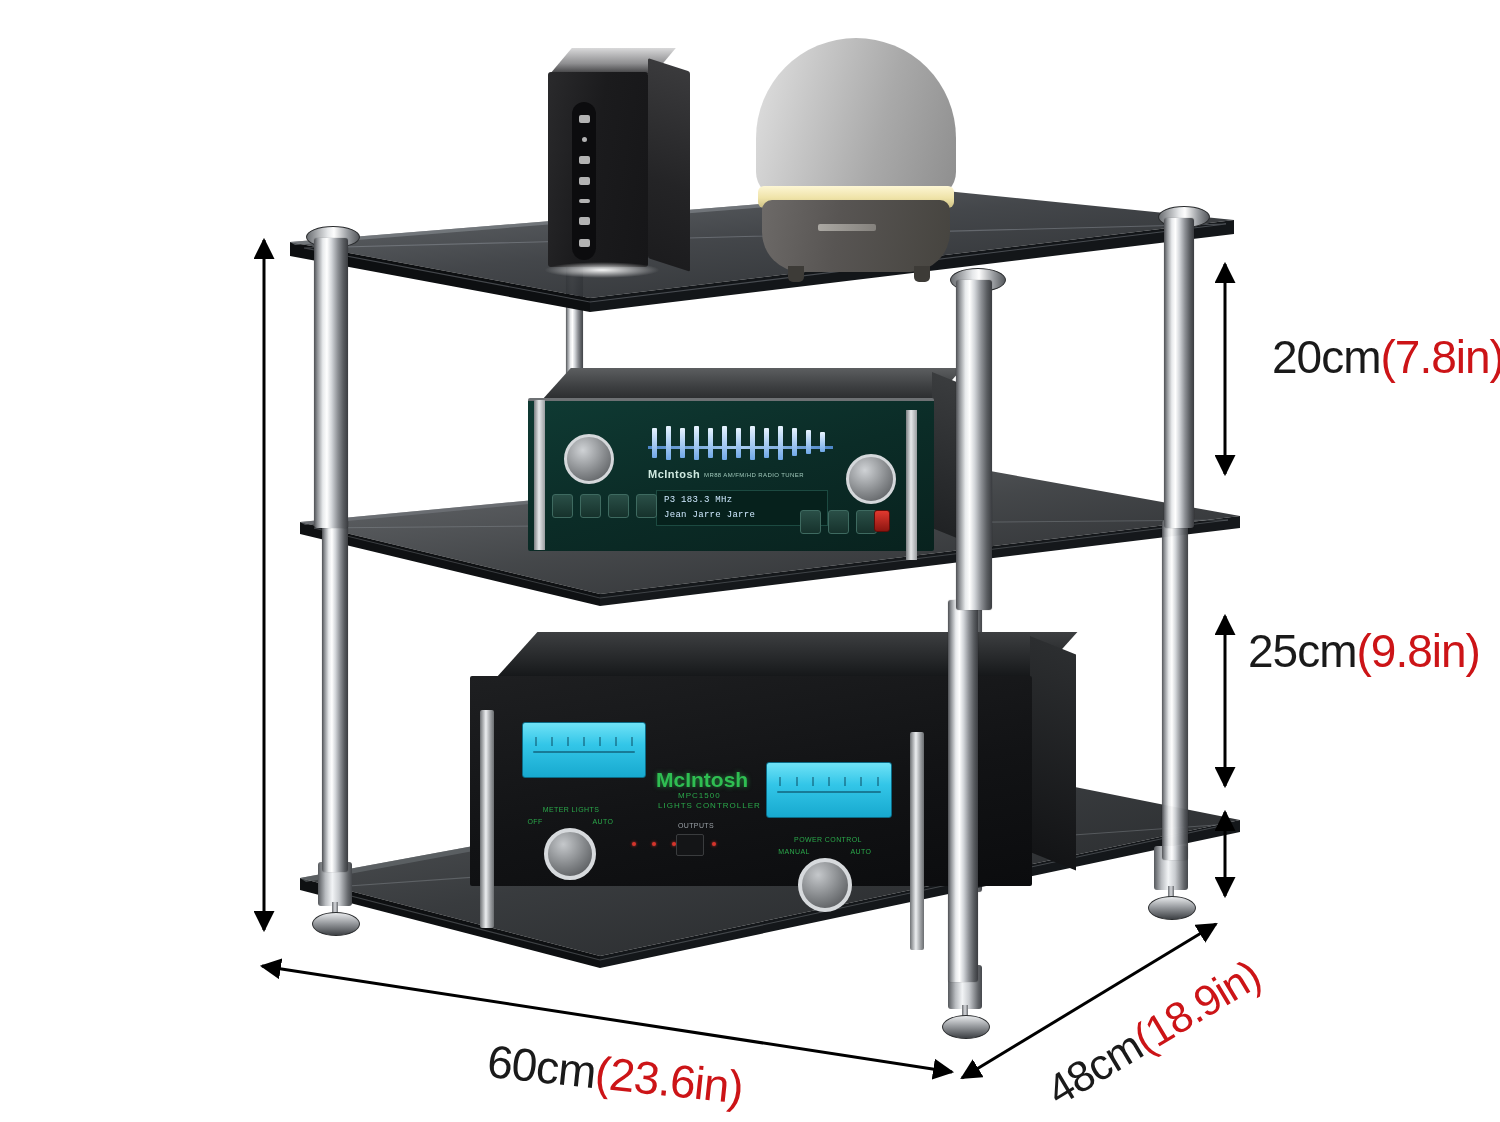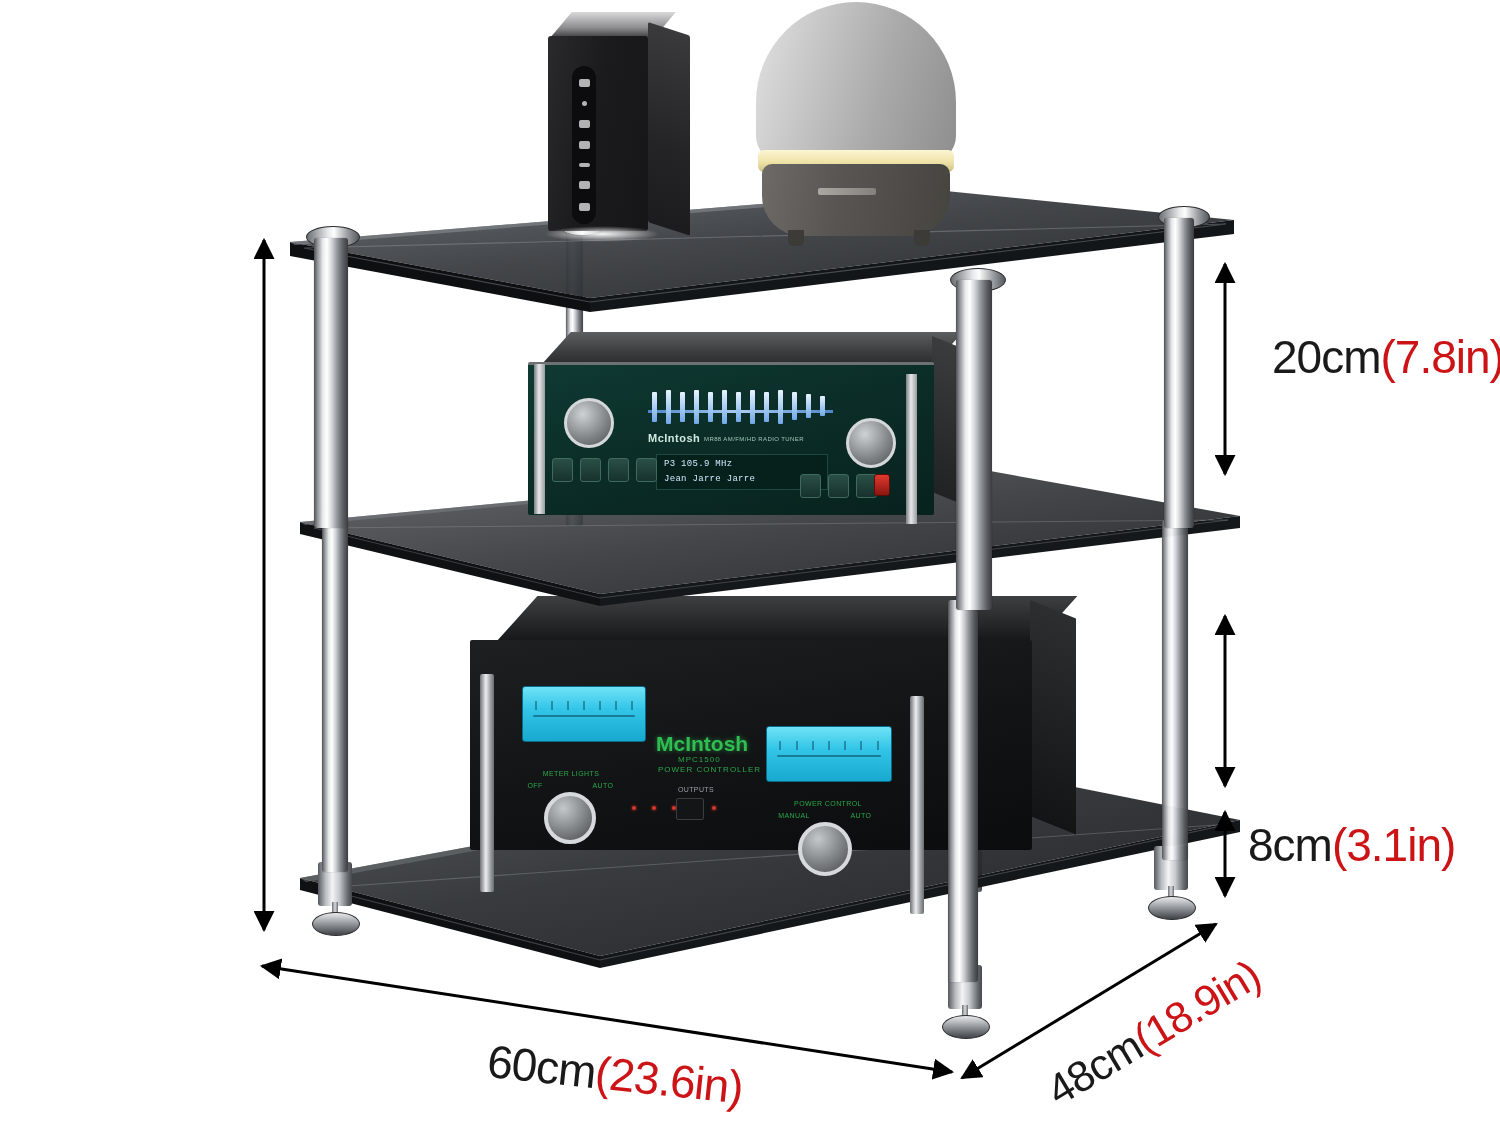--- a/index.html
+++ b/index.html
@@ -38,21 +38,21 @@
   .foot{position:absolute;}
   .foot .body{position:absolute;left:8px;top:0;width:34px;height:44px;border-radius:3px;
      background:linear-gradient(90deg,#55585c,#b9bcc0 22%,#f2f4f6 42%,#c9ccd0 62%,#65686c 88%,#44474b);}
   .foot .stem{position:absolute;left:22px;top:40px;width:6px;height:16px;
      background:linear-gradient(90deg,#6a6d71,#d8dade 50%,#6a6d71);}
   .foot .base{position:absolute;left:2px;top:50px;width:46px;height:22px;border-radius:50%;
      background:linear-gradient(180deg,#e9ebed,#9a9da1 45%,#3e4145 100%);
      border:1px solid #2c2e30;}
 
   
-  .device{position:absolute;}
+  .device{position:absolute;margin-top:36px;}
 
   .subwoofer .front{position:absolute;left:0;top:0;width:100px;height:195px;
      background:linear-gradient(100deg,#2a2a2c 0%,#1b1b1d 45%,#161618 100%);
      border-radius:3px;}
   .subwoofer .side{position:absolute;left:100px;top:-14px;width:42px;height:200px;
      background:linear-gradient(180deg,#3a3a3c,#242426 60%,#1c1c1e);
      transform:skewY(18deg);transform-origin:left top;border-radius:2px;}
   .subwoofer .top{position:absolute;left:2px;top:-24px;width:104px;height:26px;
      background:linear-gradient(180deg,#d9d9da,#8e8e90 60%,#3a3a3c);
      transform:skewX(-40deg);transform-origin:left bottom;}
@@ -220,21 +220,21 @@
             <i></i>
             <i></i>
             <i></i>
             <i></i>
         </div>
         <div class="scale"></div>
       </div>
 
       <div class="logo" style="left:186px;top:92px;font-size:21px;">McIntosh</div>
       <div class="sublogo" style="left:208px;top:115px;font-size:8px;">MPC1500</div>
-      <div class="sublogo" style="left:188px;top:125px;font-size:8px;">POWER CONTROLLER</div>
+      <div class="sublogo" style="left:188px;top:125px;font-size:8px;">LIGHTS CONTROLLER</div>
 
       <div class="lbl" style="left:56px;top:130px;width:90px;">METER LIGHTS</div>
       <div class="lbl" style="left:52px;top:142px;width:26px;">OFF</div>
       <div class="lbl" style="left:118px;top:142px;width:30px;">AUTO</div>
       <div class="knob" style="left:74px;top:152px;width:44px;height:44px;"></div>
 
       <div class="lbl" style="left:310px;top:160px;width:96px;">POWER CONTROL</div>
       <div class="lbl" style="left:306px;top:172px;width:36px;">MANUAL</div>
       <div class="lbl" style="left:376px;top:172px;width:30px;">AUTO</div>
       <div class="knob" style="left:328px;top:182px;width:46px;height:46px;"></div>
@@ -292,21 +292,21 @@
         <div class="bar" style="left:130px;height:34px;bottom:8px;"></div>
         <div class="bar" style="left:144px;height:28px;bottom:12px;"></div>
         <div class="bar" style="left:158px;height:24px;bottom:14px;"></div>
         <div class="bar" style="left:172px;height:20px;bottom:16px;"></div>
       </div>
 
       <div class="brand">McIntosh</div>
       <div class="model">MR88 AM/FM/HD RADIO TUNER</div>
 
       <div class="lcd">
-        <div>P3  105.9 MHz</div>
+        <div>P3  183.3 MHz</div>
         <div>Jean Jarre Jarre</div>
       </div>
 
       <div class="btnrow" style="left:24px;top:96px;">
         <span></span>
         <span></span>
         <span></span>
         <span></span>
       </div>
       <div class="btnrow" style="left:272px;top:112px;">
@@ -404,24 +404,24 @@
     <g>
       <line x1="962" y1="1078" x2="1216" y2="924" stroke="#000" stroke-width="3" marker-start="url(#ah)" marker-end="url(#ah)"></line>
     </g>
   </svg>
 
 
   <div class="dim" style="left:1248px;top:334px;margin-left:24px;">
     <span class="cm">20cm</span><span class="in">(7.8in)</span>
   </div>
 
-
-  <div class="dim" style="left:1248px;top:822px;">
-    <span class="cm">8cm</span><span class="in">(3.1in)</span>
+  <div class="dim" style="left:1248px;top:628px;">
+    <span class="cm">25cm</span><span class="in">(9.8in)</span>
   </div>
+
 
   <div class="dim" style="left:490px;top:1038px;transform:rotate(6deg);transform-origin:left top;">
     <span class="cm">60cm</span><span class="in">(23.6in)</span>
   </div>
 
   <div class="dim small" style="left:1040px;top:1076px;transform:rotate(-31deg);transform-origin:left top;">
     <span class="cm">48cm</span><span class="in">(18.9in)</span>
   </div>
 
 </div>

